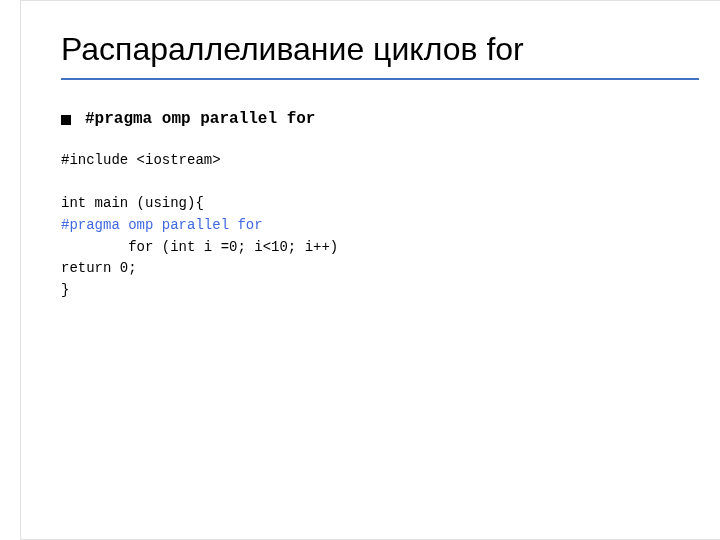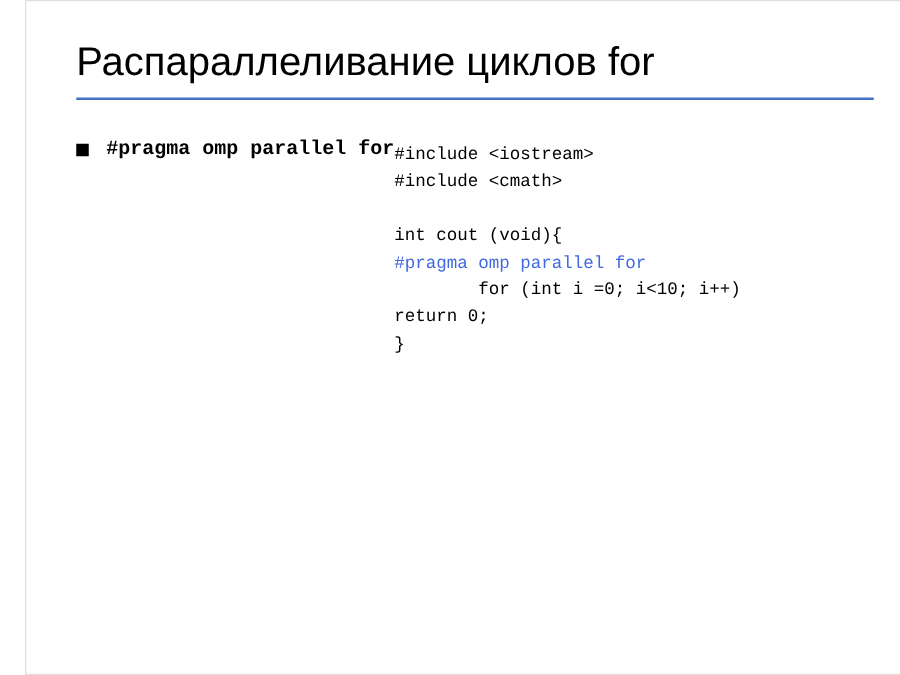--- a/index.html
+++ b/index.html
@@ -31,21 +31,21 @@
       font-weight: normal;
       color: #000000;
       border-bottom: 2px solid #4472c4;
       padding-bottom: 10px;
       margin-bottom: 30px;
       font-family: Arial, sans-serif;
     }
 
     .content {
       display: flex;
-      flex-direction: row;
+      flex-direction: column;
       gap: 0px;
     }
 
     .bullet-item {
       display: flex;
       align-items: flex-start;
       margin-bottom: 18px;
     }
 
     .bullet-square {
@@ -89,22 +89,21 @@
   <h1 class="title">Распараллеливание циклов for</h1>
 
   <div class="content">
     <div class="bullet-item">
       <div class="bullet-square"></div>
       <span class="bullet-text">#pragma omp parallel for</span>
     </div>
 
     <div class="code-block">
       <span class="code-line">#include &lt;iostream&gt;</span>
-      <span class="code-line">#include &lt;cmath&gt;</span>
       <span class="code-line">&nbsp;</span>
-      <span class="code-line">int cout (void){</span>
+      <span class="code-line">int main (using){</span>
       <span class="code-line pragma">#pragma omp parallel for</span>
       <span class="code-line">        for (int i =0; i&lt;10; i++)</span>
       <span class="code-line">return 0;</span>
       <span class="code-line">}</span>
     </div>
   </div>
 </div>
 
 </body></html>

